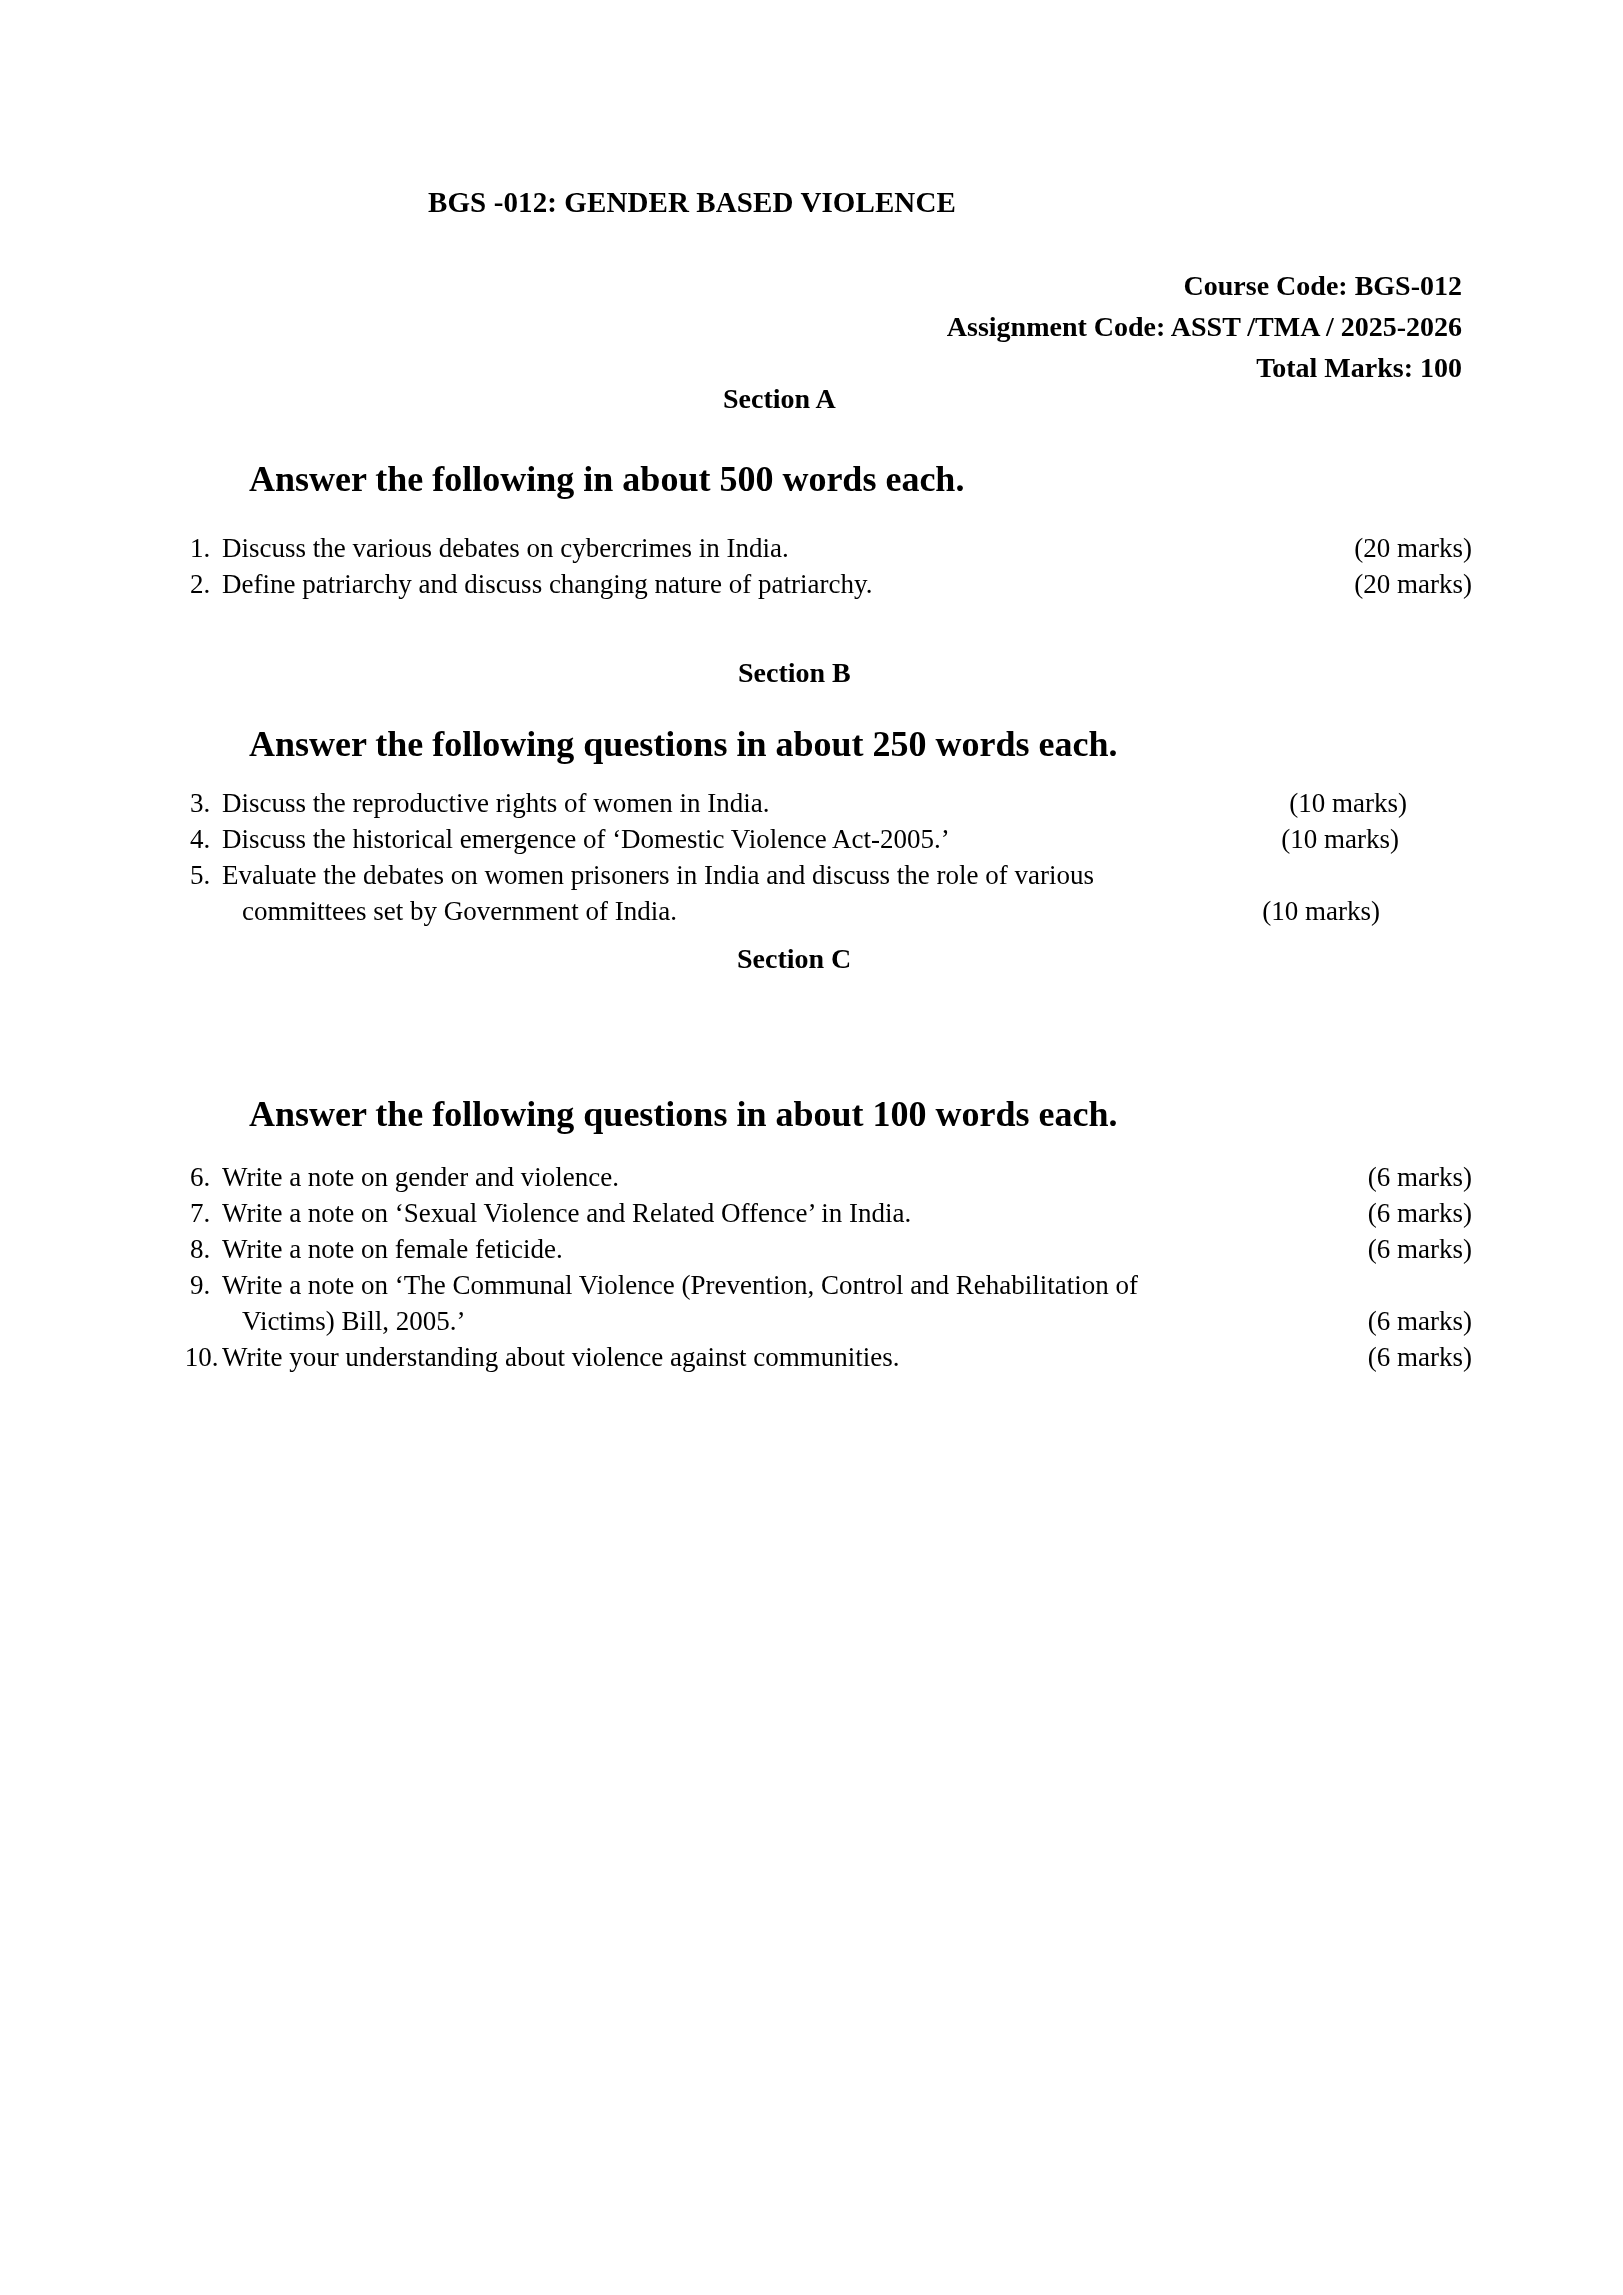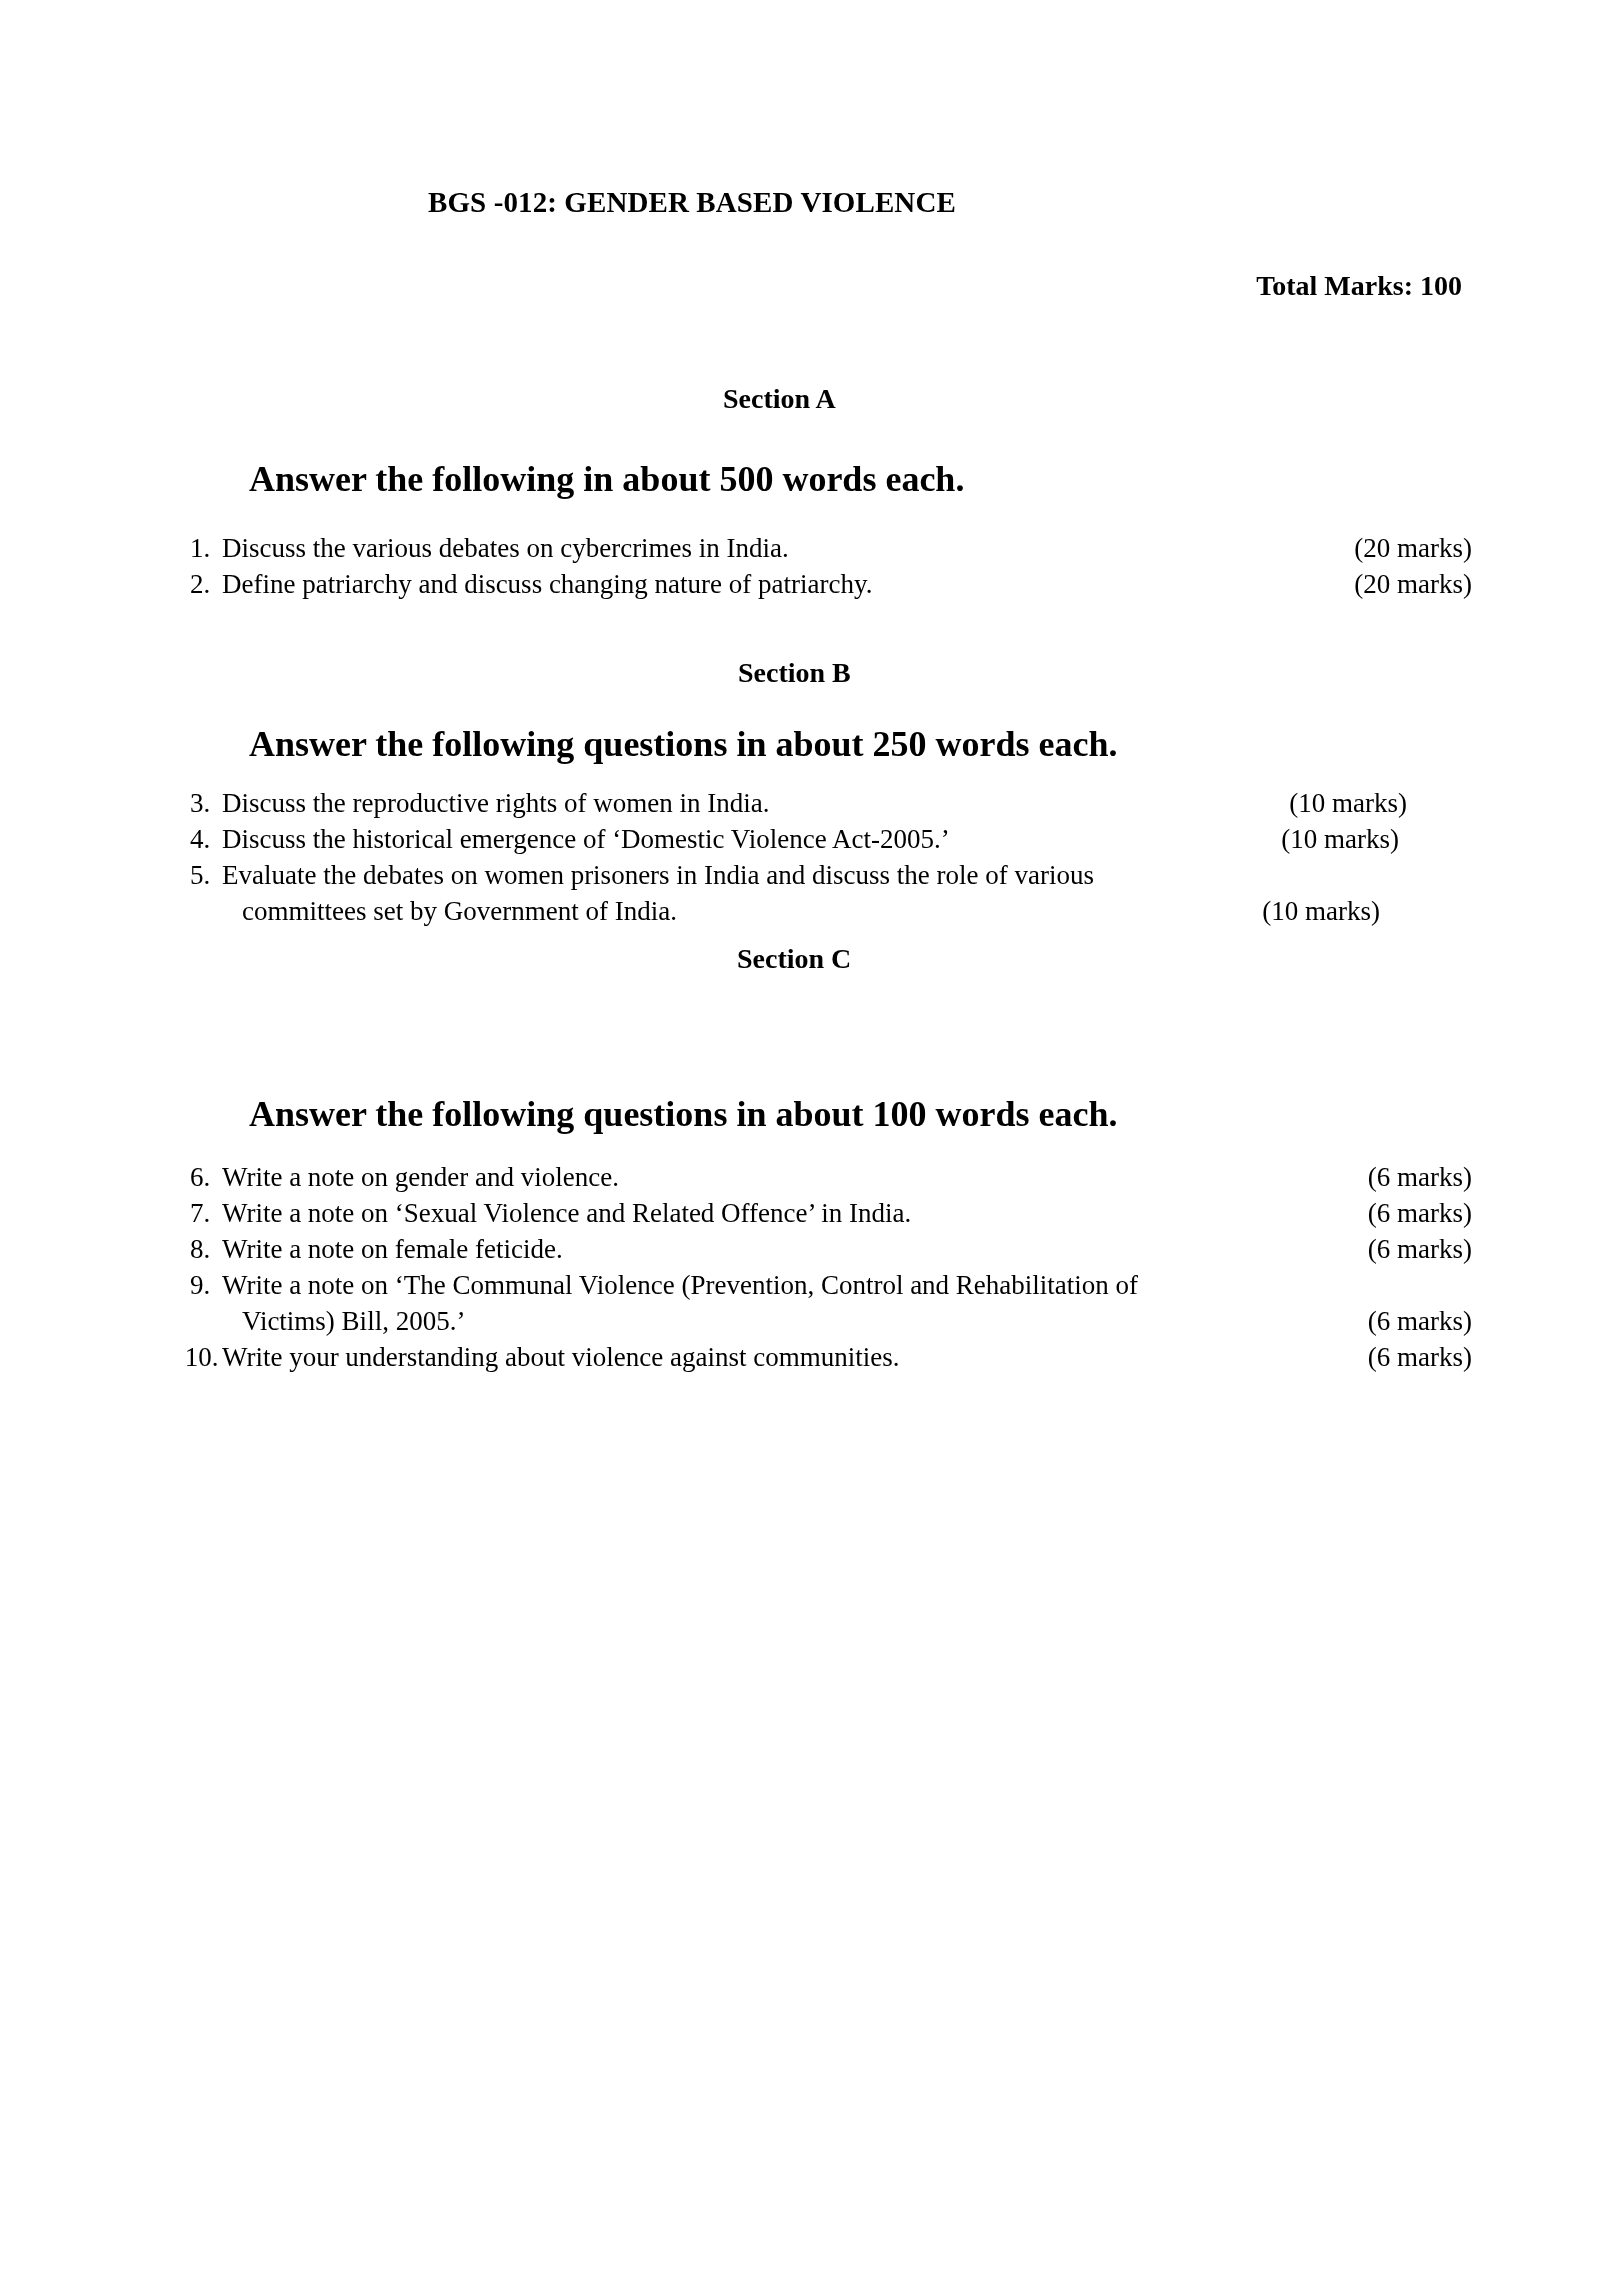--- a/index.html
+++ b/index.html
@@ -131,20 +131,22 @@
   }
 </style>
 </head>
 <body>
 
 <div class="page">
 
   <div class="abs doc-title">BGS -012:  GENDER BASED VIOLENCE</div>
 
   <div class="header-block">
+    <div>Course Code: BGS-012</div>
+    <div>Assignment Code: ASST /TMA / 2025-2026</div>
     <div>Total Marks: 100</div>
   </div>
 
   <div class="abs section-heading" id="section-a-heading">Section A</div>
 
   <div class="abs instruction" id="instruction-a">Answer the following in about 500 words each.</div>
 
   <div class="q-list" id="list-a">
     <div class="q-row">
       <span class="q-num">1.</span>

